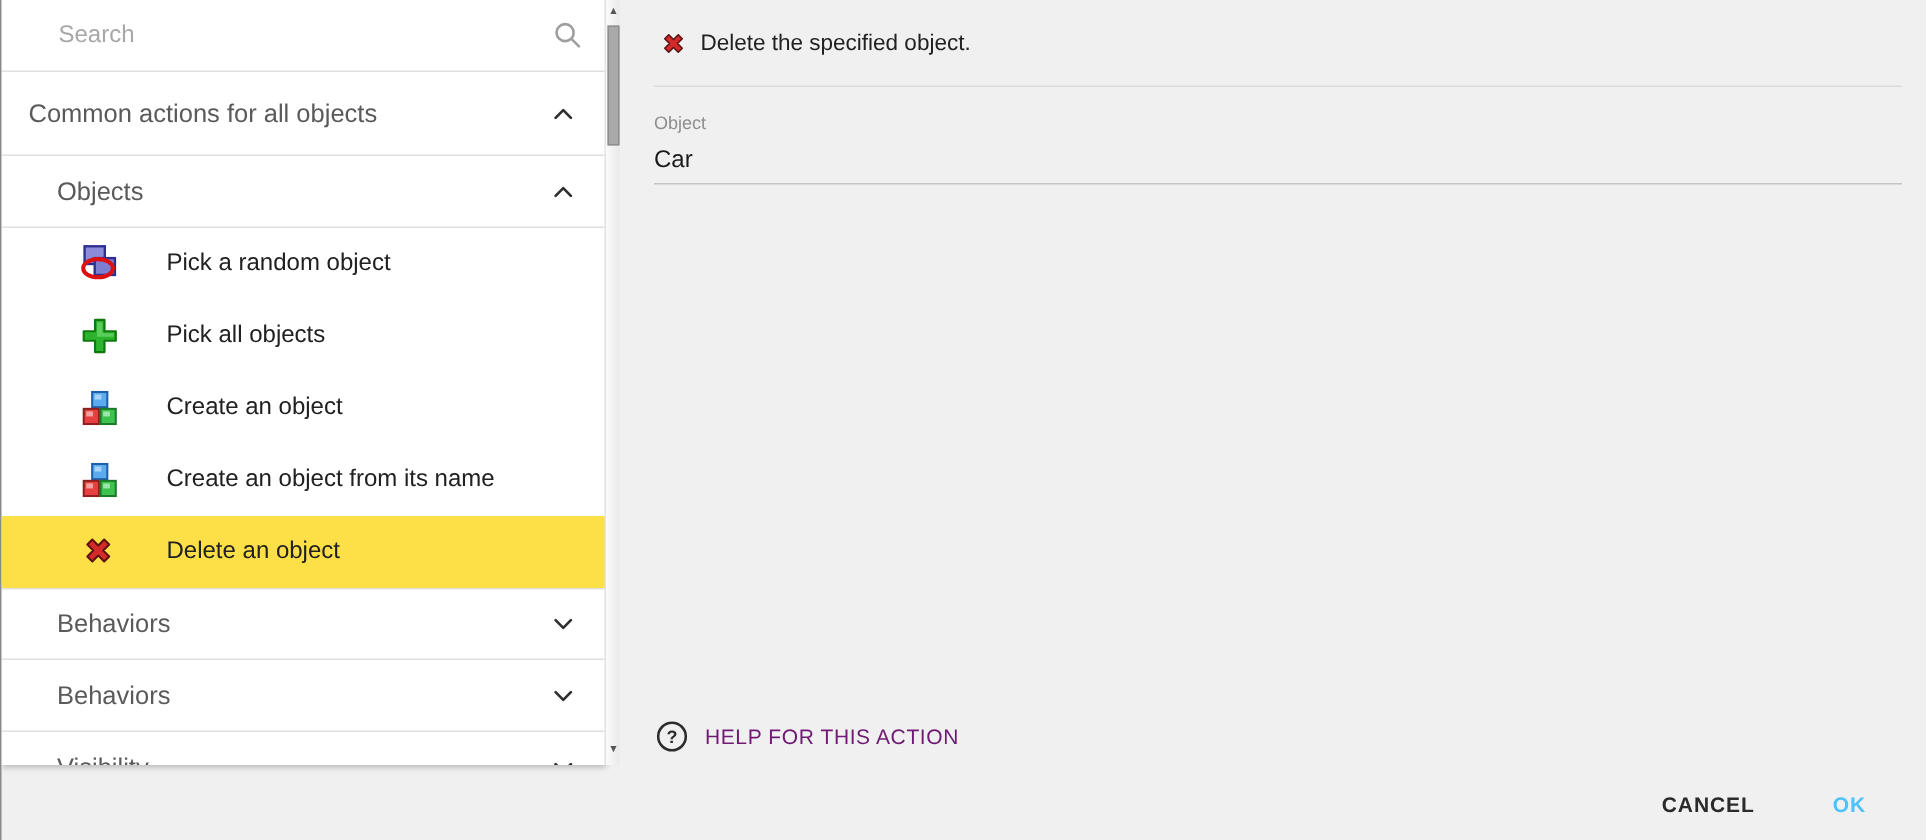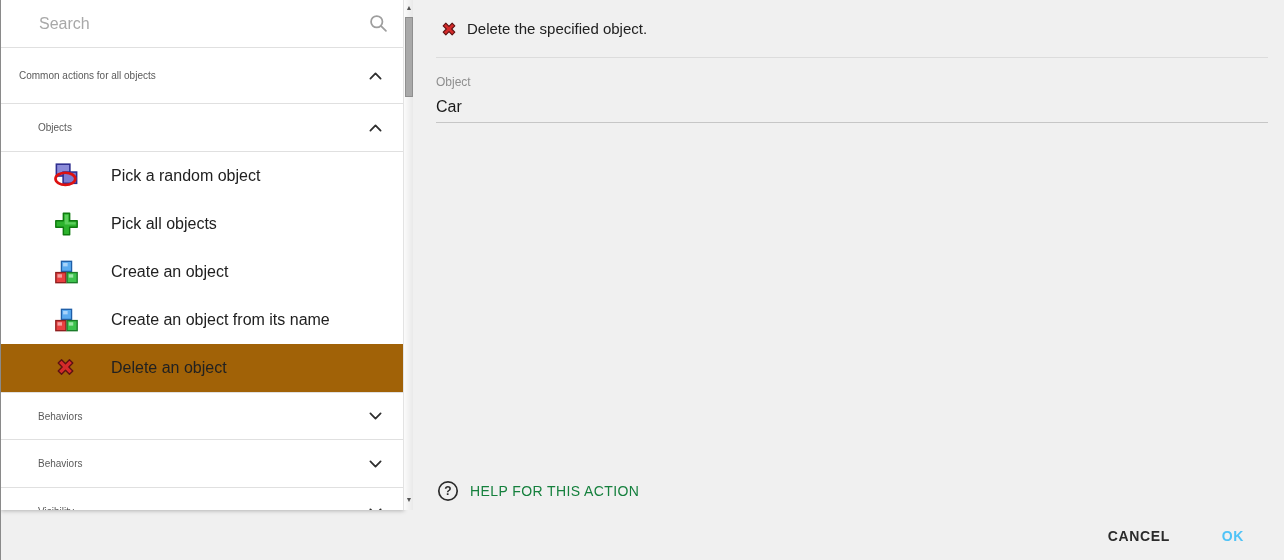--- a/index.html
+++ b/index.html
@@ -34,32 +34,32 @@
     margin-left: 20px;
   }
   .search-input::placeholder { color: #a8a8a8; opacity: 1; }
   .search-icon { position: absolute; right: 15px; top: 13px; width: 21px; height: 21px; }
 
   .group-row {
     position: relative; display: flex; align-items: center;
     border-bottom: 1px solid #e0e0e0;
     cursor: pointer;
   }
-  .group-row .group-label { font-size: 10px; color: #5a5a5a; }
+  .group-row .group-label { font-size: 17px; color: #5a5a5a; }
   .group-row .chevron { position: absolute; right: 20px; top: 50%; transform: translateY(-50%); width: 17px; height: 17px; }
   .row-common { height: 56px; padding-left: 18px; }
   .row-sub { height: 48px; padding-left: 37px; }
   .row-top-border { border-top: 1px solid #e0e0e0; }
 
   .item-row {
     position: relative; height: 48px;
     display: flex; align-items: center;
     cursor: pointer;
   }
-  .item-row.selected { background: #a16207; }
+  .item-row.selected { background: #fde047; }
   .item-icon { position: absolute; left: 52px; top: 50%; transform: translateY(-50%); width: 27px; height: 27px; }
   .item-label { padding-left: 110px; font-size: 16px; color: #212121; }
 
   
   .scrollbar {
     position: absolute; left: 402px; top: 0;
     width: 10px; height: 510px;
     background: linear-gradient(to right, #fbfbfb, #e9e9e9);
     border-left: 1px solid #e3e3e3;
     z-index: 3;
@@ -98,21 +98,21 @@
     border-bottom: 1px solid #c6c6c6;
     cursor: text;
   }
   .help-button {
     position: absolute; left: 24px; top: 480px;
     display: flex; align-items: center; gap: 11px;
     background: none; border: none; cursor: pointer;
     font-family: "Liberation Sans", sans-serif;
   }
   .help-icon { width: 22px; height: 22px; }
-  .help-label { font-size: 14px; font-weight: 500; color: #15803d; letter-spacing: 0.4px; }
+  .help-label { font-size: 14px; font-weight: 500; color: #701a75; letter-spacing: 0.4px; }
 
   
   .footer {
     position: absolute; left: 0; right: 0; bottom: 0; height: 48px;
     display: flex; align-items: center; justify-content: flex-end;
     padding-right: 20px; gap: 12px;
     background: transparent;
   }
   .flat-button {
     background: none; border: none; cursor: pointer;

